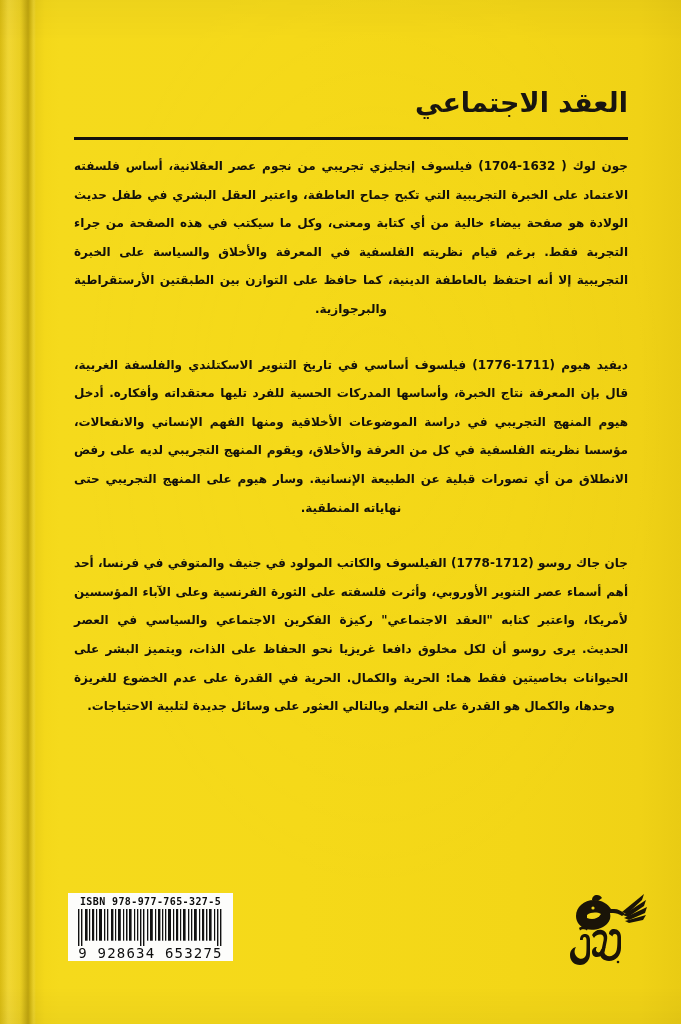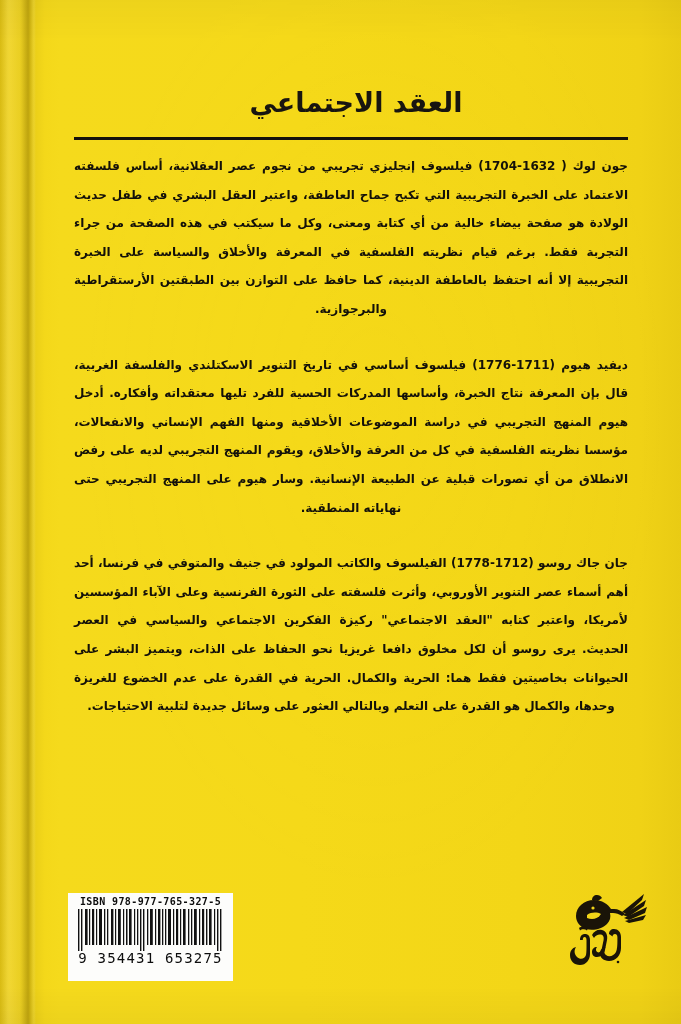--- a/index.html
+++ b/index.html
@@ -50,21 +50,21 @@
        rgba(255,255,255,.08) 34px,
        rgba(255,255,255,0) 36px);
     z-index: 3;
   }
 
   .title {
     position: absolute;
     top: 88px;
     right: 53px;
     left: 84px;
-    text-align: center;
+    text-align: right;
     direction: rtl;
     font-size: 27px;
     font-weight: bold;
     letter-spacing: -0.5px;
     color: #181510;
     line-height: 1.1;
     font-family: "DejaVu Sans", "Liberation Sans", sans-serif;
     z-index: 2;
   }
   .title-inner { display: inline-block; }
@@ -100,21 +100,21 @@
     text-align-last: center;
   }
   .body-text p:last-child { margin-bottom: 4px; }
 
   
   .barcode-box {
     position: absolute;
     left: 68px;
     top: 893px;
     width: 165px;
-    height: 88px;
+    height: 68px;
     background: #fdfdfb;
     z-index: 4;
     display: flex;
     flex-direction: column;
     align-items: center;
     justify-content: flex-start;
     padding-top: 3px;
     box-sizing: border-box;
   }
   .isbn-text {
@@ -212,21 +212,21 @@
         <rect x="117" y="0" width="2.8" height="36"></rect>
         <rect x="122" y="0" width="1.2" height="36"></rect>
         <rect x="125" y="0" width="2.2" height="36"></rect>
         <rect x="129" y="0" width="1.4" height="36"></rect>
         <rect x="132" y="0" width="2.6" height="36"></rect>
         <rect x="137" y="0" width="1.2" height="36"></rect>
         <rect x="140" y="0" width="1.4" height="42"></rect>
         <rect x="143" y="0" width="1.4" height="42"></rect>
       </g>
     </svg>
-    <div class="barcode-digits">9 354431 653275</div>
+    <div class="barcode-digits">9 928634 653275</div>
   </div>
 
   <div class="publisher-logo">
     <svg viewBox="0 0 96 86">
       <g fill="#1a1408">
 
         <path d="M24 28 C24 19 32 12 42 12 C50 12 56 16 59 21 L62 21 C66 21 70 23 73 26
                  L70 28 C67 26 64 25 61 25 L58 25 C59 29 58 33 55 36
                  C50 41 41 43 34 41 C28 39 24 34 24 28 Z"></path>
 

